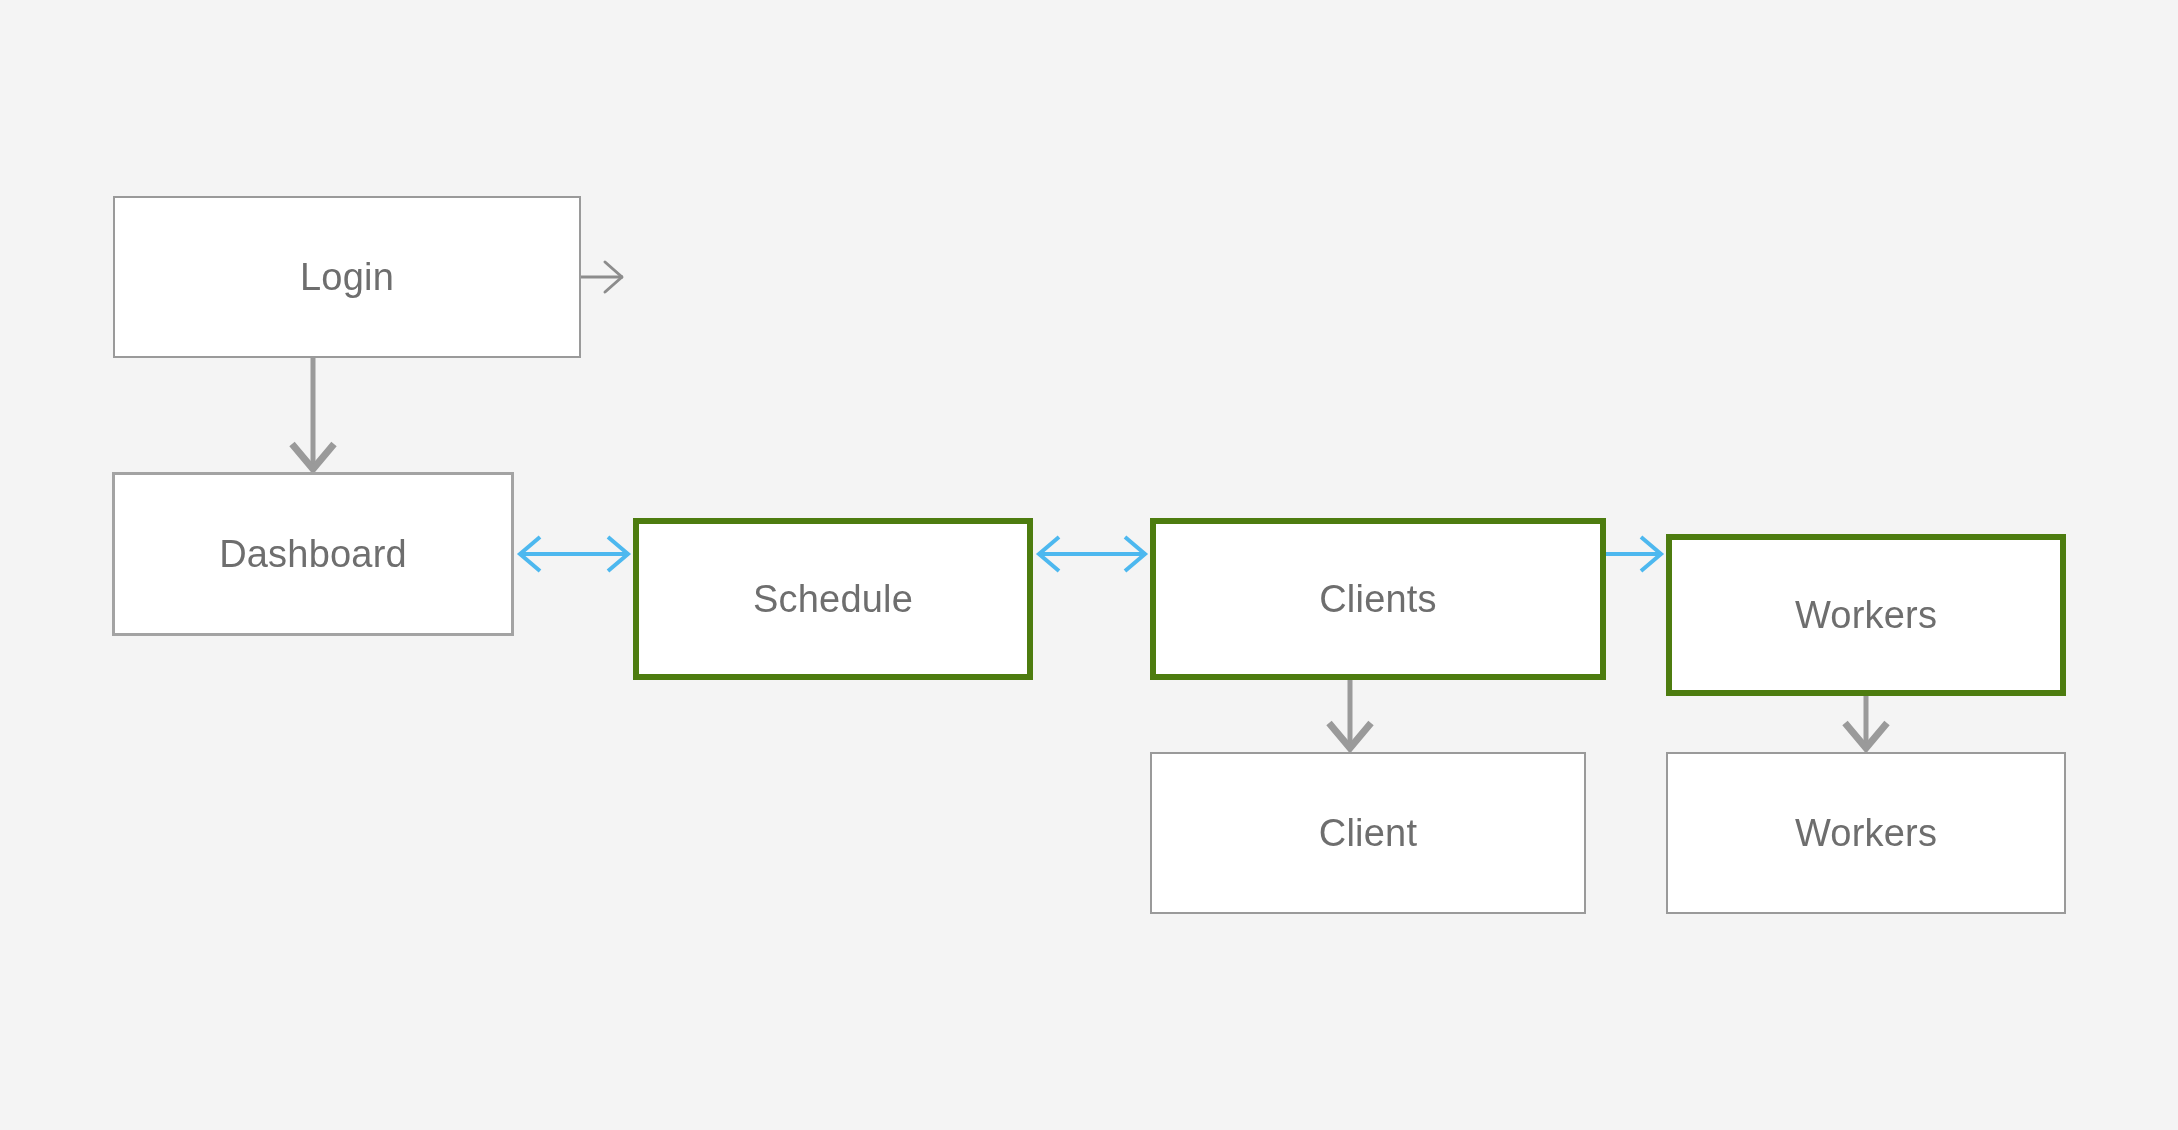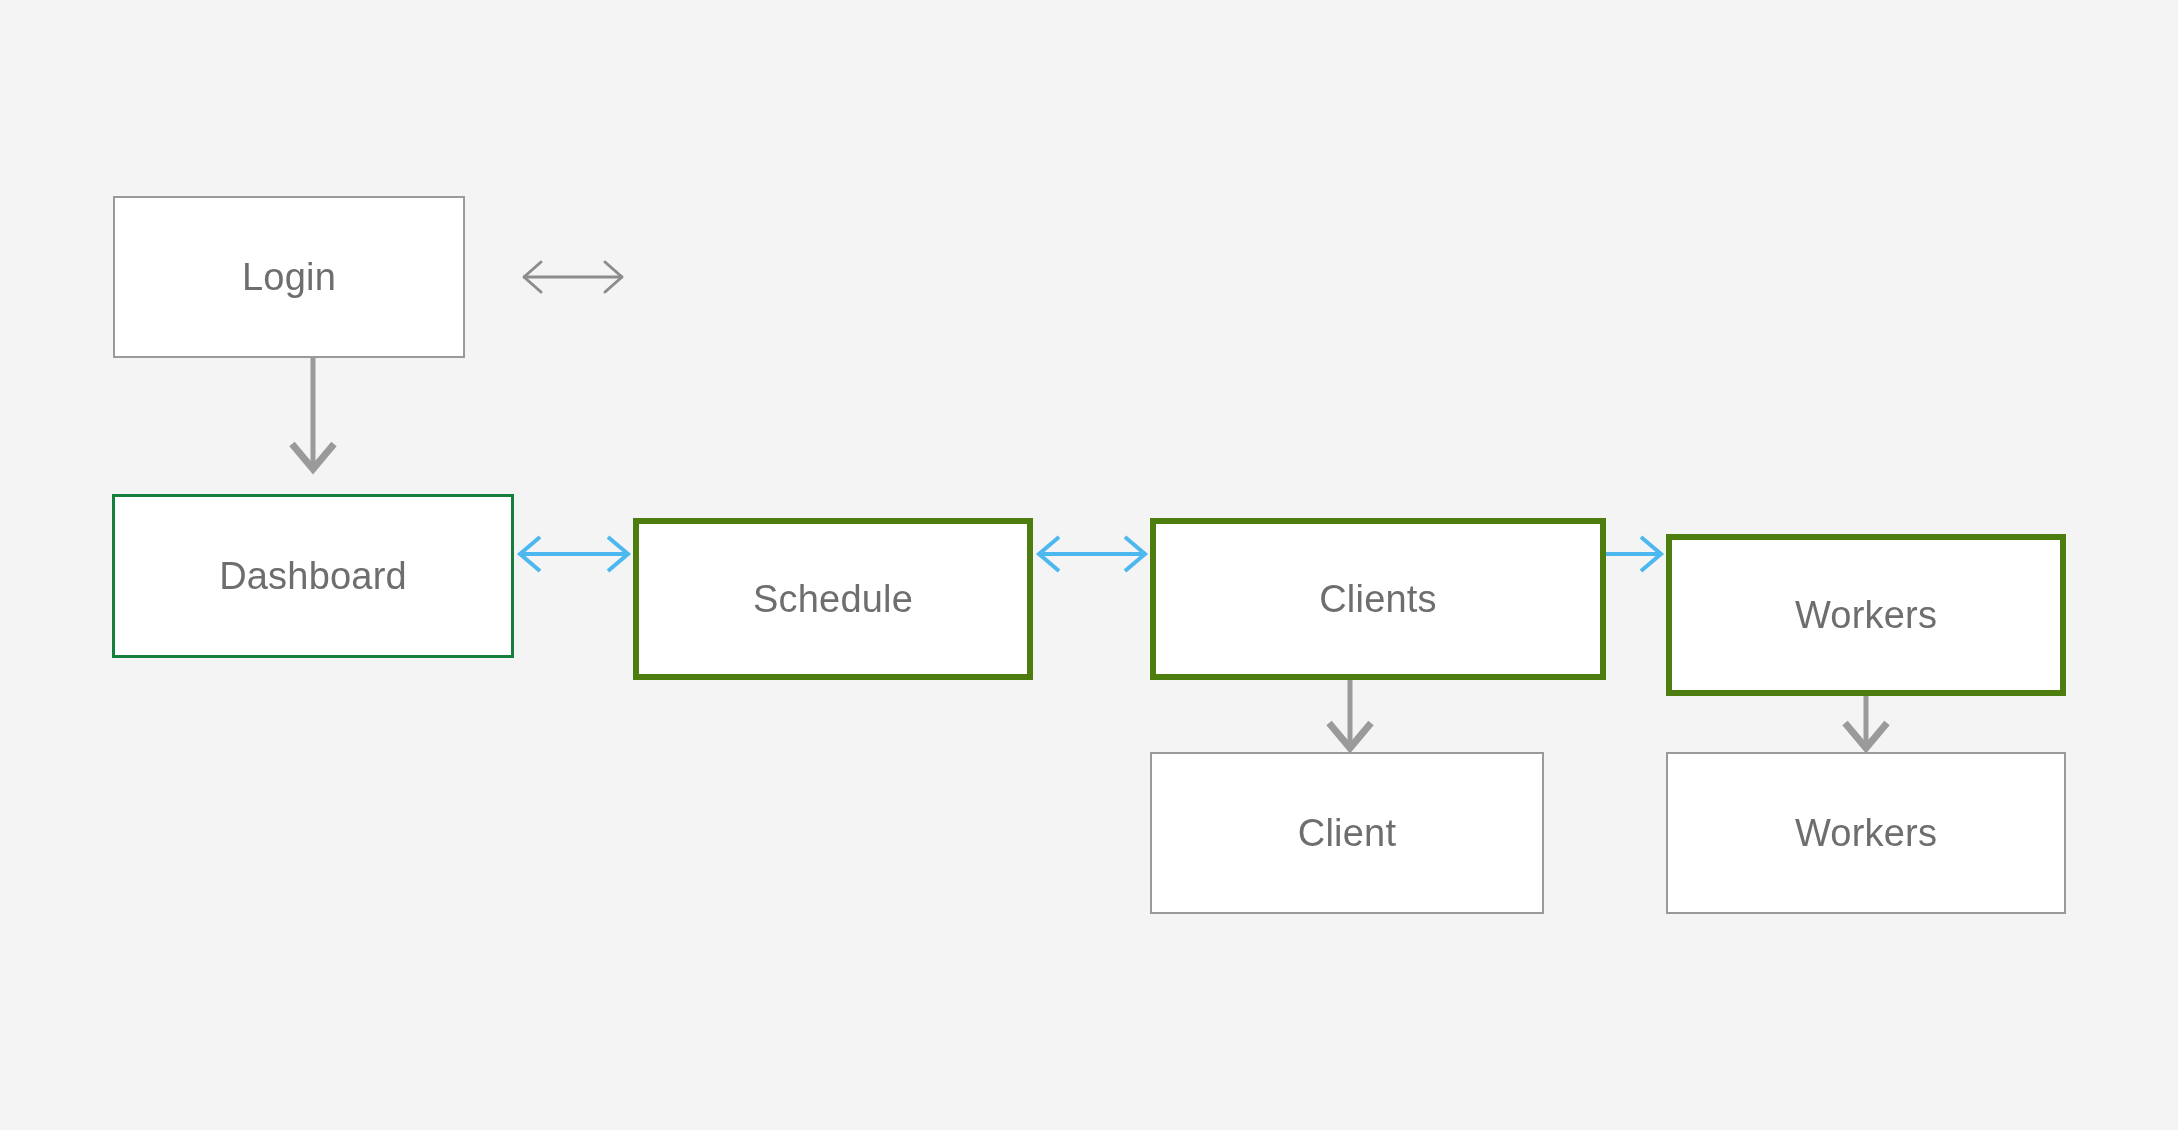--- a/index.html
+++ b/index.html
@@ -36,22 +36,21 @@
     white-space: nowrap;
   }
   .node.gray {
     border: 2px solid #9a9a9a;
   }
   .node.blue {
     border: 6px solid #4d7c0f;
     margin-top: 45px;
   }
   .node.blue-strong {
-    border: 3px solid #15803d;
-    margin-top: 22px;
+    border: 3px solid #a3a3a3;
   }
   .edge-layer {
     position: absolute;
     left: 0;
     top: 0;
     width: 2178px;
     height: 1130px;
     pointer-events: none;
   }
 </style>
@@ -95,42 +94,42 @@
       <line x1="1350" y1="636" x2="1350" y2="744" stroke="#9a9a9a" stroke-width="5"></line>
       <polyline points="1329,723 1350,748 1371,723" fill="none" stroke="#9a9a9a" stroke-width="7" stroke-linecap="butt" stroke-linejoin="miter"></polyline>
     </g>
 
     <g>
       <line x1="1866" y1="636" x2="1866" y2="744" stroke="#9a9a9a" stroke-width="5"></line>
       <polyline points="1845,723 1866,748 1887,723" fill="none" stroke="#9a9a9a" stroke-width="7" stroke-linecap="butt" stroke-linejoin="miter"></polyline>
     </g>
   </svg>
 
-  <div class="node gray" style="left:113px; top:196px; width:352px; height:162px;">
+  <div class="node gray" style="left:113px; top:196px; width:468px; height:162px;">
     <span class="node-label">Login</span>
   </div>
 
 
   <div class="node blue-strong" style="left:112px; top:472px; width:402px; height:164px;">
     <span class="node-label">Dashboard</span>
   </div>
 
   <div class="node blue" style="left:633px; top:473px; width:400px; height:162px;">
     <span class="node-label">Schedule</span>
   </div>
 
   <div class="node blue" style="left:1150px; top:473px; width:456px; height:162px;">
     <span class="node-label">Clients</span>
   </div>
 
   <div class="node blue" style="left:1666px; top:489px; width:400px; height:162px;">
     <span class="node-label">Workers</span>
   </div>
 
-  <div class="node gray" style="left:1150px; top:752px; width:394px; height:162px;justify-content:center;">
+  <div class="node gray" style="left:1150px; top:752px; width:436px; height:162px;justify-content:center;">
     <span class="node-label">Client</span>
   </div>
 
   <div class="node gray" style="left:1666px; top:752px; width:400px; height:162px;">
     <span class="node-label">Workers</span>
   </div>
 
 </div>
 
 </body></html>

